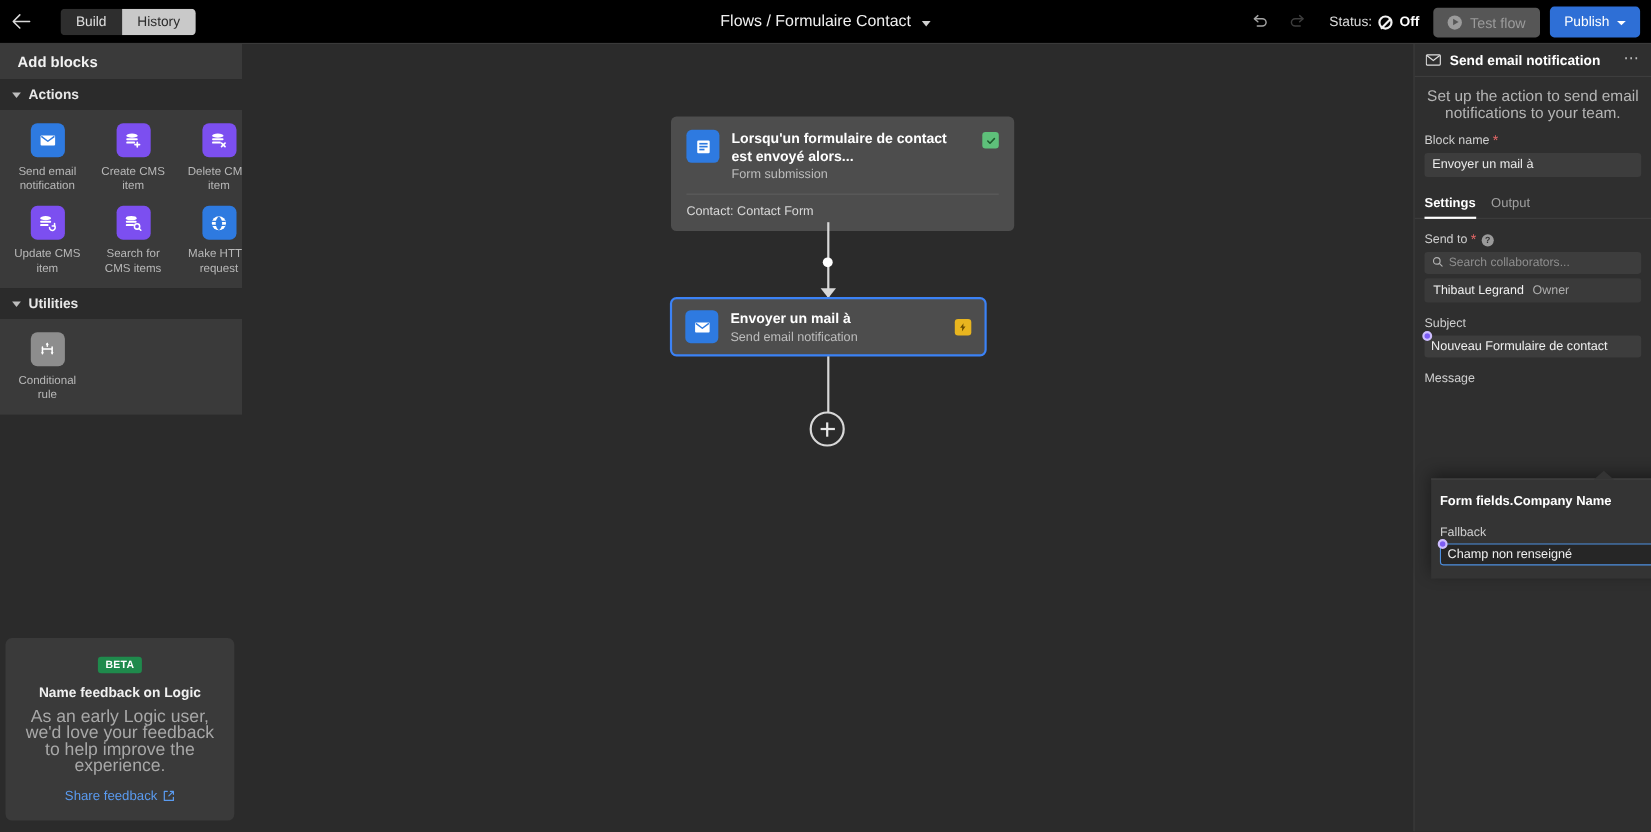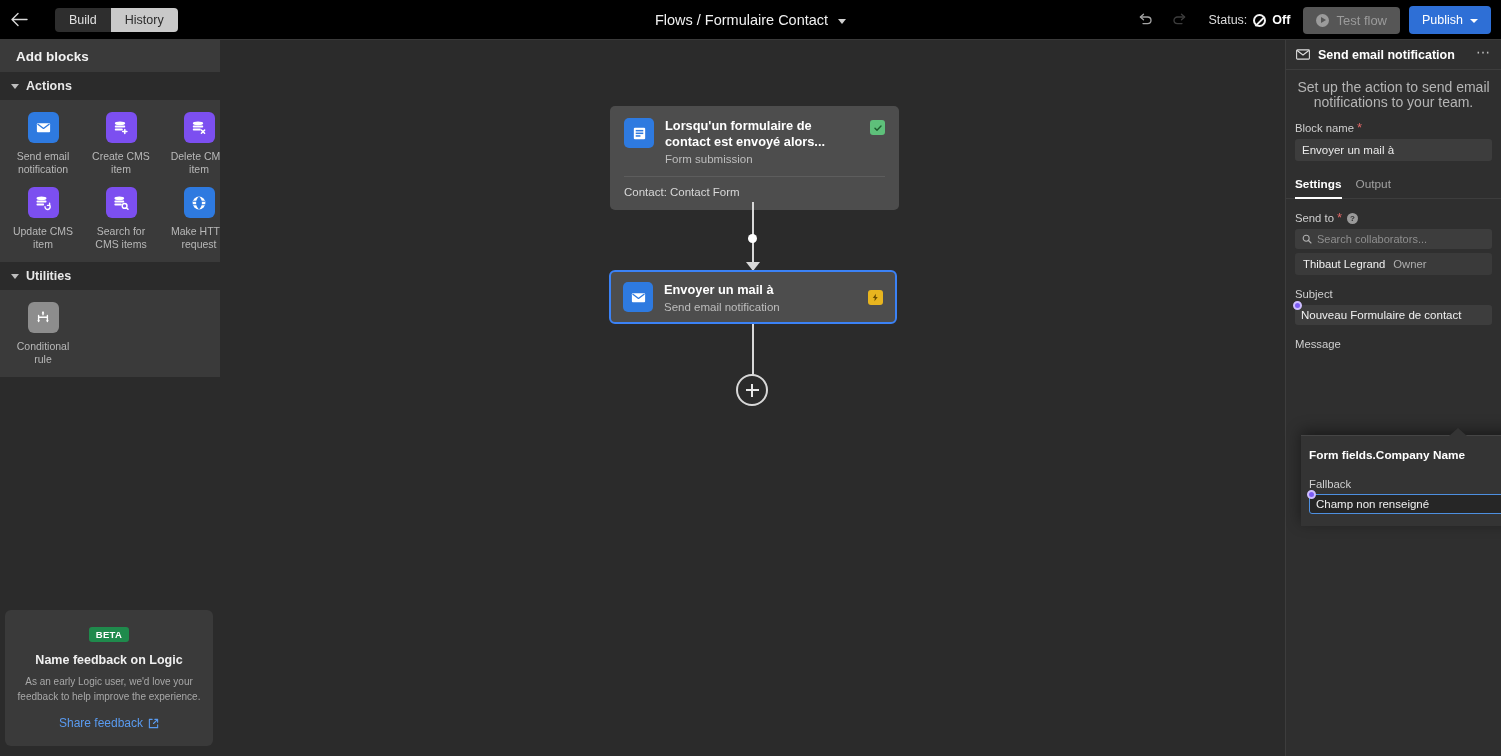--- a/index.html
+++ b/index.html
@@ -102,35 +102,35 @@
   .feedback-card {
     position: absolute; left: 5px; bottom: 10px; width: 208px;
     background: #3a3a3a; border-radius: 6px; padding: 14px 12px 16px;
     text-align: center;
   }
   .beta-badge {
     display: inline-block; background: #1f8a4c; color: #fff; font-size: 9.5px; font-weight: 700;
     padding: 2px 7px; border-radius: 3px; letter-spacing: .3px;
   }
   .feedback-title { margin-top: 11px; font-size: 12.5px; font-weight: 700; color: #f0f0f0; }
-  .feedback-body { margin-top: 7px; font-size: 10px; line-height: 15px; color: #a8a8a8; text-align: center; }
+  .feedback-body { margin-top: 7px; font-size: 16px; line-height: 15px; color: #a8a8a8; text-align: center; }
   .feedback-link {
     margin-top: 12px; font-size: 12px; color: #5a9bf0; display: flex;
     align-items: center; justify-content: center; gap: 5px; cursor: pointer;
   }
 
   
   .canvas {
     position: absolute; left: 220px; top: 40px; width: 1065px; height: 716px;
     background: #2b2b2b; overflow: hidden;
   }
   .node {
     position: absolute; background: #4d4d4d; border-radius: 5px;
   }
-  .node-trigger { left: 390px; top: 66px; width: 289px; padding: 12px 14px 0; }
+  .node-trigger { left: 390px; top: 66px; width: 312px; padding: 12px 14px 0; }
   .node-row { display: flex; align-items: flex-start; gap: 11px; }
   .node-icon {
     width: 30px; height: 30px; border-radius: 5px; flex: 0 0 30px;
     display: flex; align-items: center; justify-content: center;
   }
   .node-texts { flex: 1; min-width: 0; }
   .node-title { font-size: 12.8px; font-weight: 700; color: #ffffff; line-height: 16px; }
   .node-sub { font-size: 11.5px; color: #bdbdbd; margin-top: 3px; }
   .node-check {
     width: 15px; height: 15px; border-radius: 3px; background: #5ec07a;

